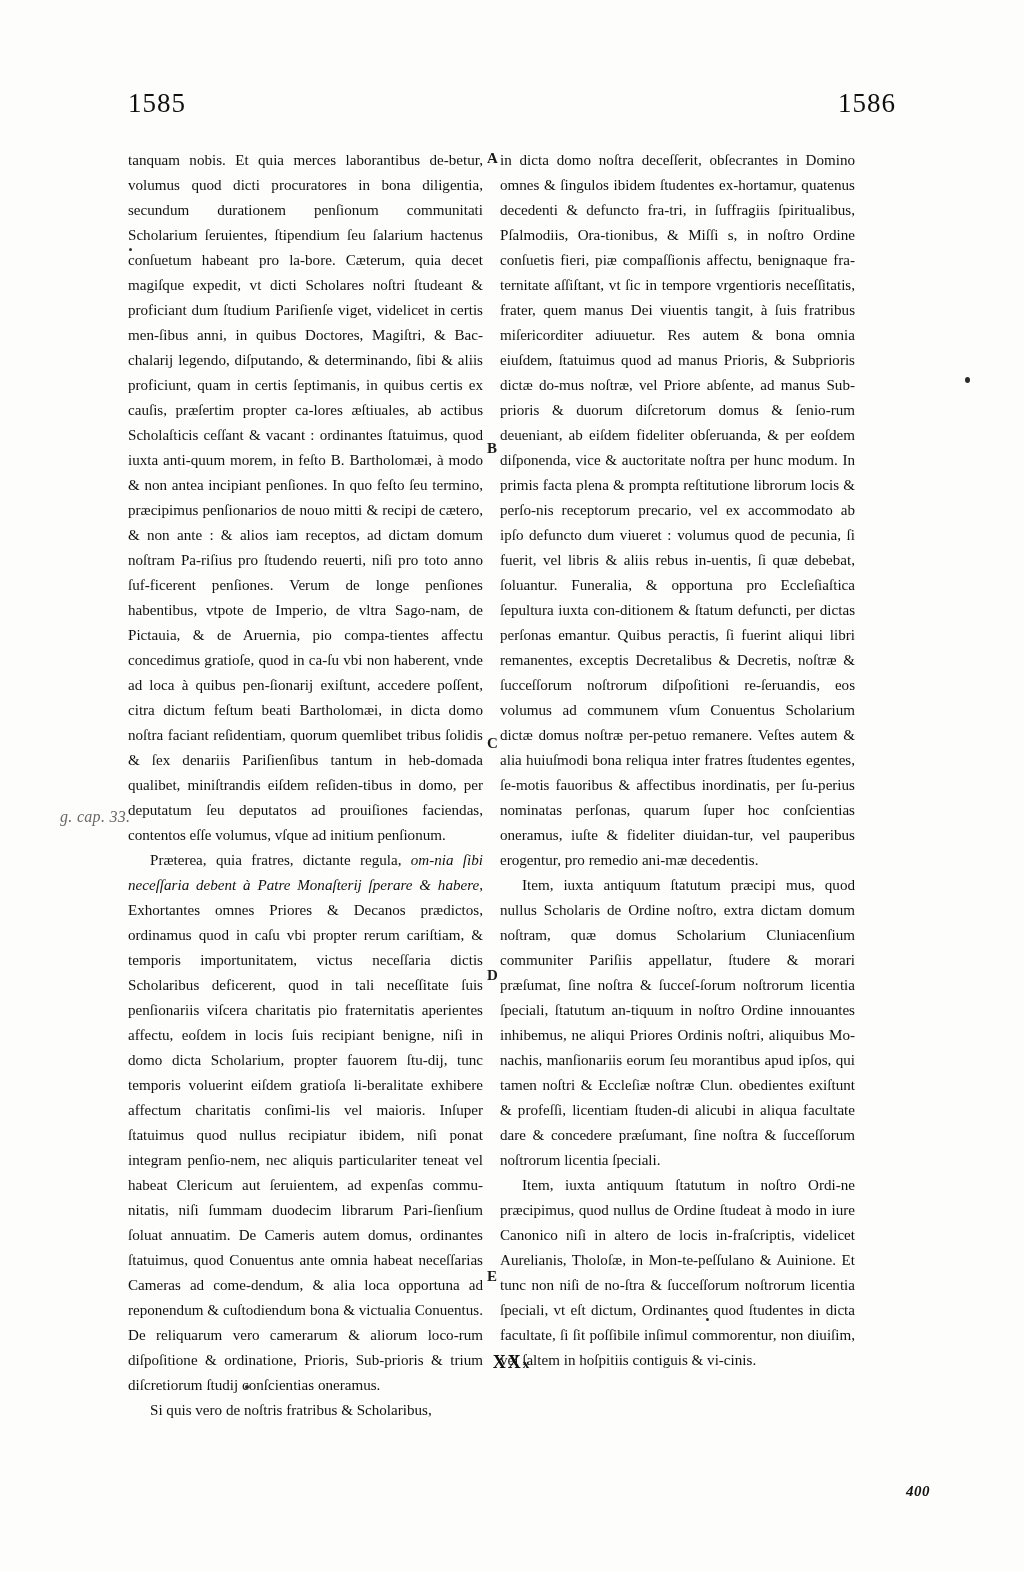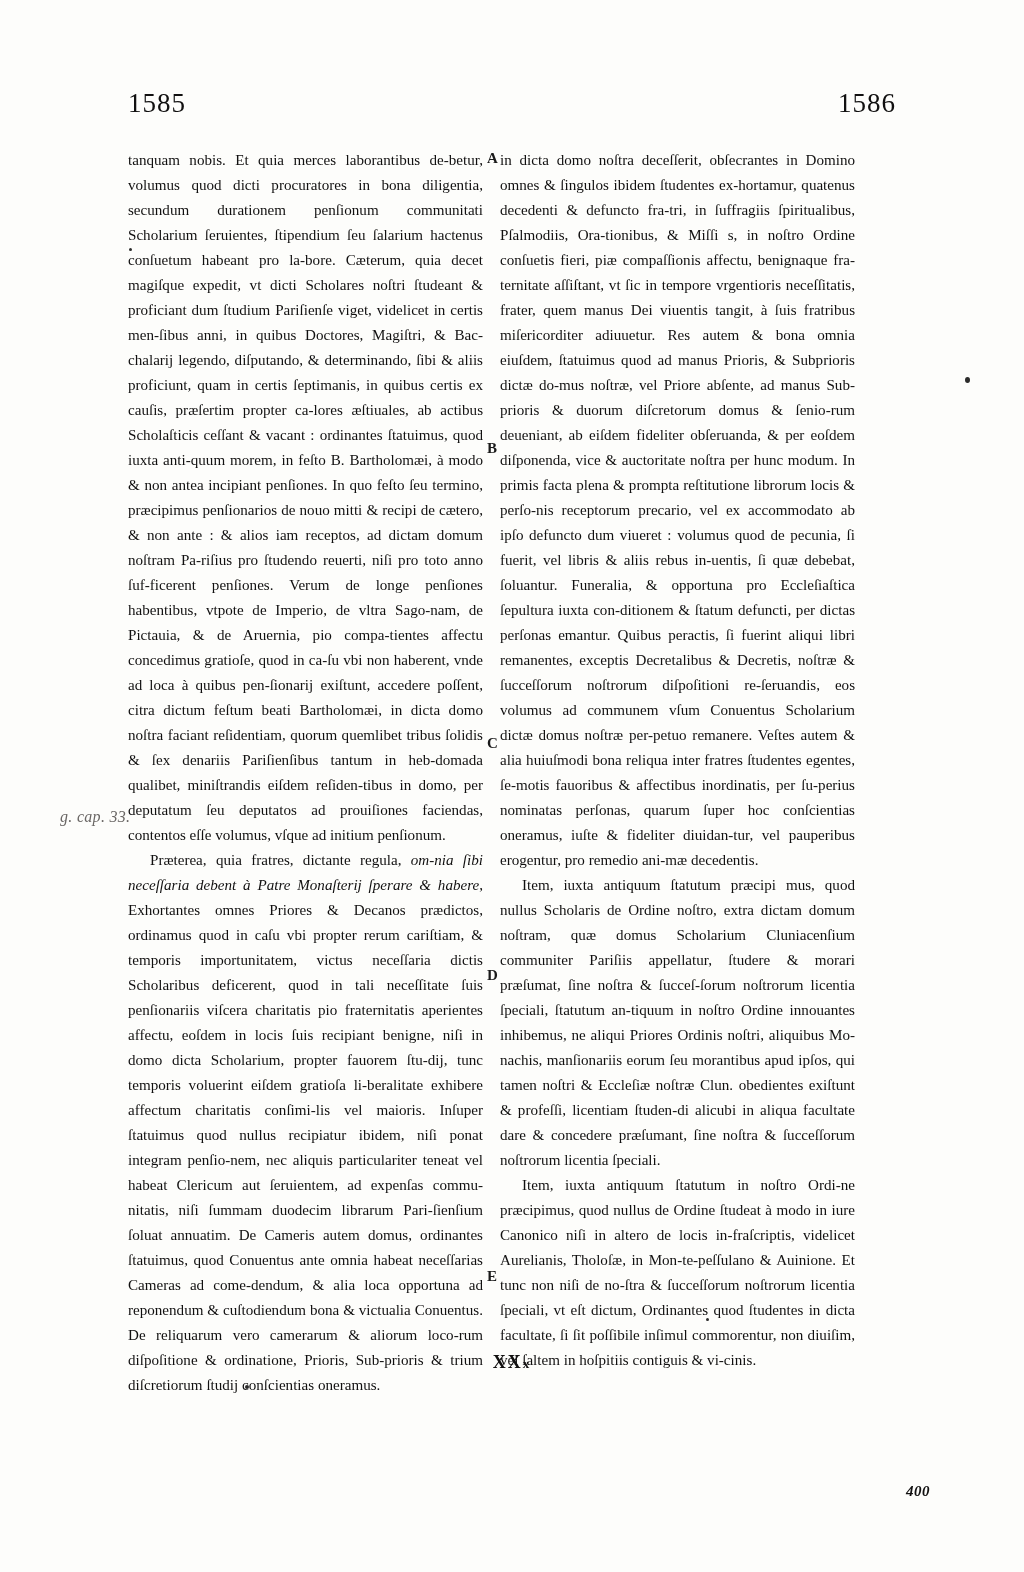--- a/index.html
+++ b/index.html
@@ -132,20 +132,21 @@
     <span class="folio-num">1586</span>
   </div>
 
   <div class="margin-note">g. cap. 33.</div>
 
   <div class="columns">
 
     <div class="col left">
       <p>tanquam nobis. Et quia merces laborantibus de-betur, volumus quod dicti procuratores in bona diligentia, secundum durationem penſionum communitati Scholarium ſeruientes, ſtipendium ſeu ſalarium hactenus conſuetum habeant pro la-bore. Cæterum, quia decet magiſque expedit, vt dicti Scholares noſtri ſtudeant &amp; proficiant dum ſtudium Pariſienſe viget, videlicet in certis men-ſibus anni, in quibus Doctores, Magiſtri, &amp; Bac-chalarij legendo, diſputando, &amp; determinando, ſibi &amp; aliis proficiunt, quam in certis ſeptimanis, in quibus certis ex cauſis, præſertim propter ca-lores æſtiuales, ab actibus Scholaſticis ceſſant &amp; vacant : ordinantes ſtatuimus, quod iuxta anti-quum morem, in feſto B. Bartholomæi, à modo &amp; non antea incipiant penſiones. In quo feſto ſeu termino, præcipimus penſionarios de nouo mitti &amp; recipi de cætero, &amp; non ante : &amp; alios iam receptos, ad dictam domum noſtram Pa-riſius pro ſtudendo reuerti, niſi pro toto anno ſuf-ficerent penſiones. Verum de longe penſiones habentibus, vtpote de Imperio, de vltra Sago-nam, de Pictauia, &amp; de Aruernia, pio compa-tientes affectu concedimus gratioſe, quod in ca-ſu vbi non haberent, vnde ad loca à quibus pen-ſionarij exiſtunt, accedere poſſent, citra dictum feſtum beati Bartholomæi, in dicta domo noſtra faciant reſidentiam, quorum quemlibet tribus ſolidis &amp; ſex denariis Pariſienſibus tantum in heb-domada qualibet, miniſtrandis eiſdem reſiden-tibus in domo, per deputatum ſeu deputatos ad prouiſiones faciendas, contentos eſſe volumus, vſque ad initium penſionum.</p>
       <p class="indent"><span>Præterea, quia fratres, dictante regula, </span><span class="it">om-nia ſibi neceſſaria debent à Patre Monaſterij ſperare &amp; habere</span><span>, Exhortantes omnes Priores &amp; Decanos prædictos, ordinamus quod in caſu vbi propter rerum cariſtiam, &amp; temporis importunitatem, victus neceſſaria dictis Scholaribus deficerent, quod in tali neceſſitate ſuis penſionariis viſcera charitatis pio fraternitatis aperientes affectu, eoſdem in locis ſuis recipiant benigne, niſi in domo dicta Scholarium, propter fauorem ſtu-dij, tunc temporis voluerint eiſdem gratioſa li-beralitate exhibere affectum charitatis conſimi-lis vel maioris. Inſuper ſtatuimus quod nullus recipiatur ibidem, niſi ponat integram penſio-nem, nec aliquis particulariter teneat vel habeat Clericum aut ſeruientem, ad expenſas commu-nitatis, niſi ſummam duodecim librarum Pari-ſienſium ſoluat annuatim. De Cameris autem domus, ordinantes ſtatuimus, quod Conuentus ante omnia habeat neceſſarias Cameras ad come-dendum, &amp; alia loca opportuna ad reponendum &amp; cuſtodiendum bona &amp; victualia Conuentus. De reliquarum vero camerarum &amp; aliorum loco-rum diſpoſitione &amp; ordinatione, Prioris, Sub-prioris &amp; trium diſcretiorum ſtudij conſcientias oneramus.</span></p>
+      <p class="indent">Si quis vero de noſtris fratribus &amp; Scholaribus,</p>
     </div>
 
     <div class="col right">
       <p>in dicta domo noſtra deceſſerit, obſecrantes in Domino omnes &amp; ſingulos ibidem ſtudentes ex-hortamur, quatenus decedenti &amp; defuncto fra-tri, in ſuffragiis ſpiritualibus, Pſalmodiis, Ora-tionibus, &amp; Miſſi s, in noſtro Ordine conſuetis fieri, piæ compaſſionis affectu, benignaque fra-ternitate aſſiſtant, vt ſic in tempore vrgentioris neceſſitatis, frater, quem manus Dei viuentis tangit, à ſuis fratribus miſericorditer adiuuetur. Res autem &amp; bona omnia eiuſdem, ſtatuimus quod ad manus Prioris, &amp; Subprioris dictæ do-mus noſtræ, vel Priore abſente, ad manus Sub-prioris &amp; duorum diſcretorum domus &amp; ſenio-rum deueniant, ab eiſdem fideliter obſeruanda, &amp; per eoſdem diſponenda, vice &amp; auctoritate noſtra per hunc modum. In primis facta plena &amp; prompta reſtitutione librorum locis &amp; perſo-nis receptorum precario, vel ex accommodato ab ipſo defuncto dum viueret : volumus quod de pecunia, ſi fuerit, vel libris &amp; aliis rebus in-uentis, ſi quæ debebat, ſoluantur. Funeralia, &amp; opportuna pro Eccleſiaſtica ſepultura iuxta con-ditionem &amp; ſtatum defuncti, per dictas perſonas emantur. Quibus peractis, ſi fuerint aliqui libri remanentes, exceptis Decretalibus &amp; Decretis, noſtræ &amp; ſucceſſorum noſtrorum diſpoſitioni re-ſeruandis, eos volumus ad communem vſum Conuentus Scholarium dictæ domus noſtræ per-petuo remanere. Veſtes autem &amp; alia huiuſmodi bona reliqua inter fratres ſtudentes egentes, ſe-motis fauoribus &amp; affectibus inordinatis, per ſu-perius nominatas perſonas, quarum ſuper hoc conſcientias oneramus, iuſte &amp; fideliter diuidan-tur, vel pauperibus erogentur, pro remedio ani-mæ decedentis.</p>
       <p class="indent">Item, iuxta antiquum ſtatutum præcipi mus, quod nullus Scholaris de Ordine noſtro, extra dictam domum noſtram, quæ domus Scholarium Cluniacenſium communiter Pariſiis appellatur, ſtudere &amp; morari præſumat, ſine noſtra &amp; ſucceſ-ſorum noſtrorum licentia ſpeciali, ſtatutum an-tiquum in noſtro Ordine innouantes inhibemus, ne aliqui Priores Ordinis noſtri, aliquibus Mo-nachis, manſionariis eorum ſeu morantibus apud ipſos, qui tamen noſtri &amp; Eccleſiæ noſtræ Clun. obedientes exiſtunt &amp; profeſſi, licentiam ſtuden-di alicubi in aliqua facultate dare &amp; concedere præſumant, ſine noſtra &amp; ſucceſſorum noſtrorum licentia ſpeciali.</p>
       <p class="indent">Item, iuxta antiquum ſtatutum in noſtro Ordi-ne præcipimus, quod nullus de Ordine ſtudeat à modo in iure Canonico niſi in altero de locis in-fraſcriptis, videlicet Aurelianis, Tholoſæ, in Mon-te-peſſulano &amp; Auinione. Et tunc non niſi de no-ſtra &amp; ſucceſſorum noſtrorum licentia ſpeciali, vt eſt dictum, Ordinantes quod ſtudentes in dicta facultate, ſi ſit poſſibile inſimul commorentur, non diuiſim, vel ſaltem in hoſpitiis contiguis &amp; vi-cinis.</p>
     </div>
 
   </div>
 

